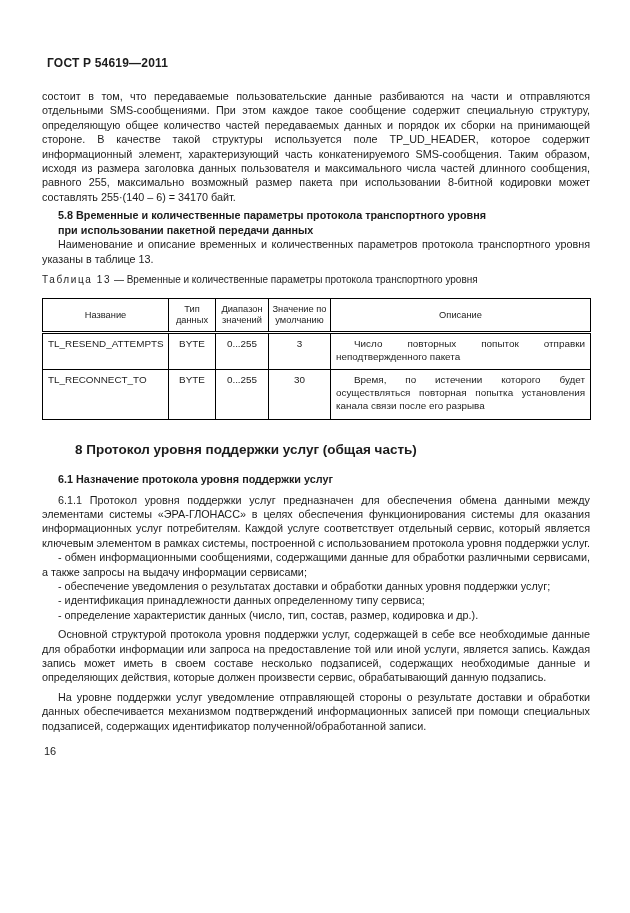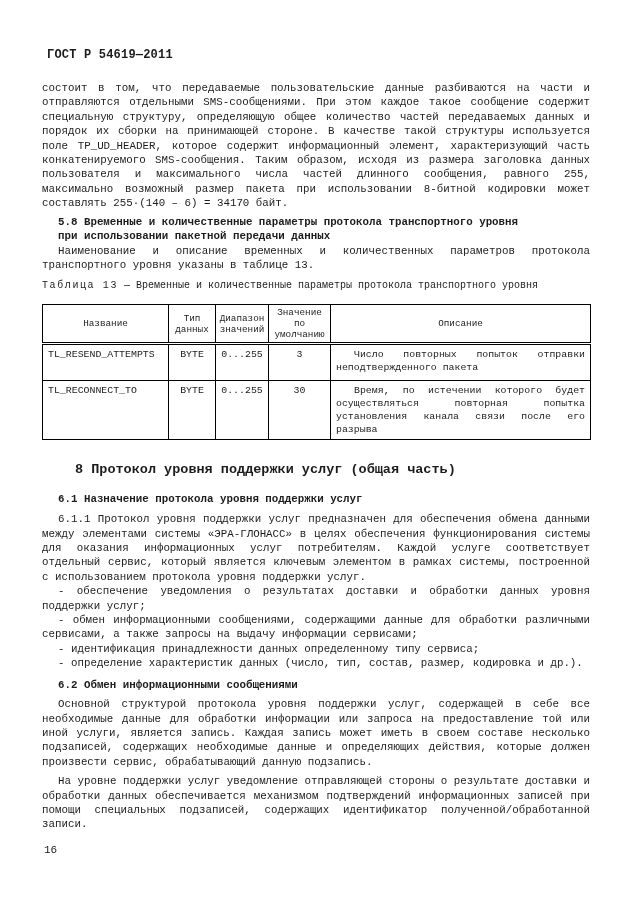--- a/index.html
+++ b/index.html
@@ -8,23 +8,22 @@
     width: 630px;
     height: 913px;
     background: #ffffff;
     font-family: "Liberation Sans", sans-serif;
     color: #1c1c1c;
     overflow: hidden;
   }
   .content {
     position: absolute;
     left: 42px;
-    top: 48px;
+    top: 56px;
     width: 548px;
-    font-family: Liberation Mono, monospace;
   }
   .doc-header {
     font-size: 12px;
     font-weight: bold;
     letter-spacing: 0.2px;
     margin: 0 0 19px 5px;
   }
   .para {
     font-size: 10.8px;
     line-height: 14.4px;
@@ -157,26 +156,25 @@
       </tbody>
     </table>
 
     <p class="h-big">8 Протокол уровня поддержки услуг (общая часть)</p>
 
     <p class="h-sub h61">6.1 Назначение протокола уровня поддержки услуг</p>
 
     <p class="para indent p611">6.1.1 Протокол уровня поддержки услуг предназначен для обеспечения обмена данными между элементами системы «ЭРА-ГЛОНАСС» в целях обеспечения функционирования системы для оказания информационных услуг потребителям. Каждой услуге соответствует отдельный сервис, который является ключевым элементом в рамках системы, построенной с использованием протокола уровня поддержки услуг.</p>
 
 
+    <p class="para indent">- обмен информационными сообщениями, содержащими данные для обработки различными сервисами, а также запросы на выдачу информации сервисами;</p>
     <p class="para indent">- обеспечение уведомления о результатах доставки и обработки данных уровня поддержки услуг;</p>
-    <p class="para indent">- обмен информационными сообщениями, содержащими данные для обработки различными сервисами, а также запросы на выдачу информации сервисами;</p>
     <p class="para indent">- идентификация принадлежности данных определенному типу сервиса;</p>
     <p class="para indent">- определение характеристик данных (число, тип, состав, размер, кодировка и др.).</p>
 
-    <p class="h-sub h62">6.2 Обмен информационными сообщениями</p>
 
     <p class="para indent p62">Основной структурой протокола уровня поддержки услуг, содержащей в себе все необходимые данные для обработки информации или запроса на предоставление той или иной услуги, является запись. Каждая запись может иметь в своем составе несколько подзаписей, содержащих необходимые данные и определяющих действия, которые должен произвести сервис, обрабатывающий данную подзапись.</p>
 
 
     <p class="para indent p63">На уровне поддержки услуг уведомление отправляющей стороны о результате доставки и обработки данных обеспечивается механизмом подтверждений информационных записей при помощи специальных подзаписей, содержащих идентификатор полученной/обработанной записи.</p>
 
     <div class="page-number">16</div>
 
   </div>
 </div>

